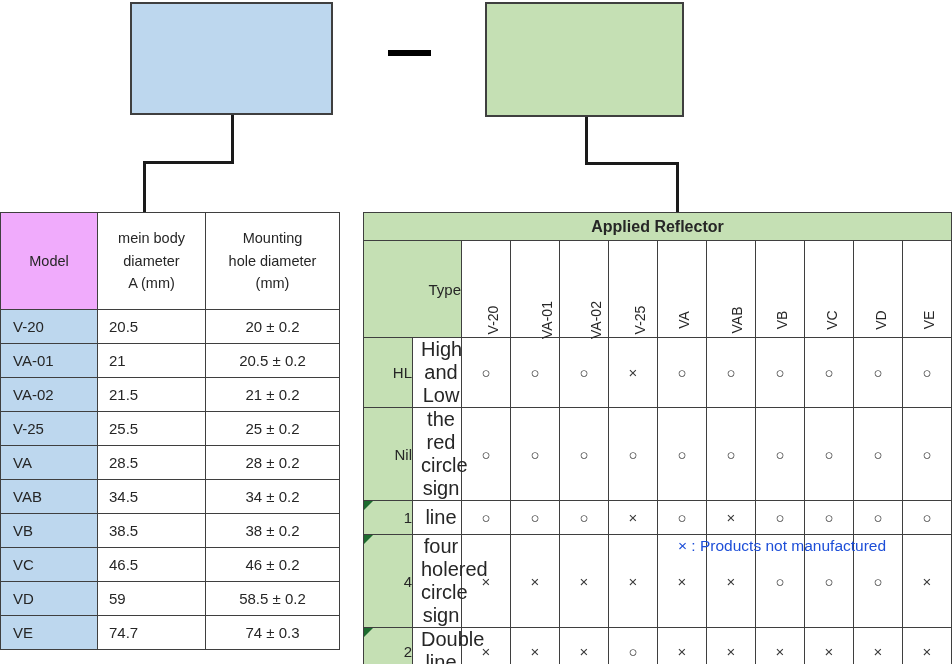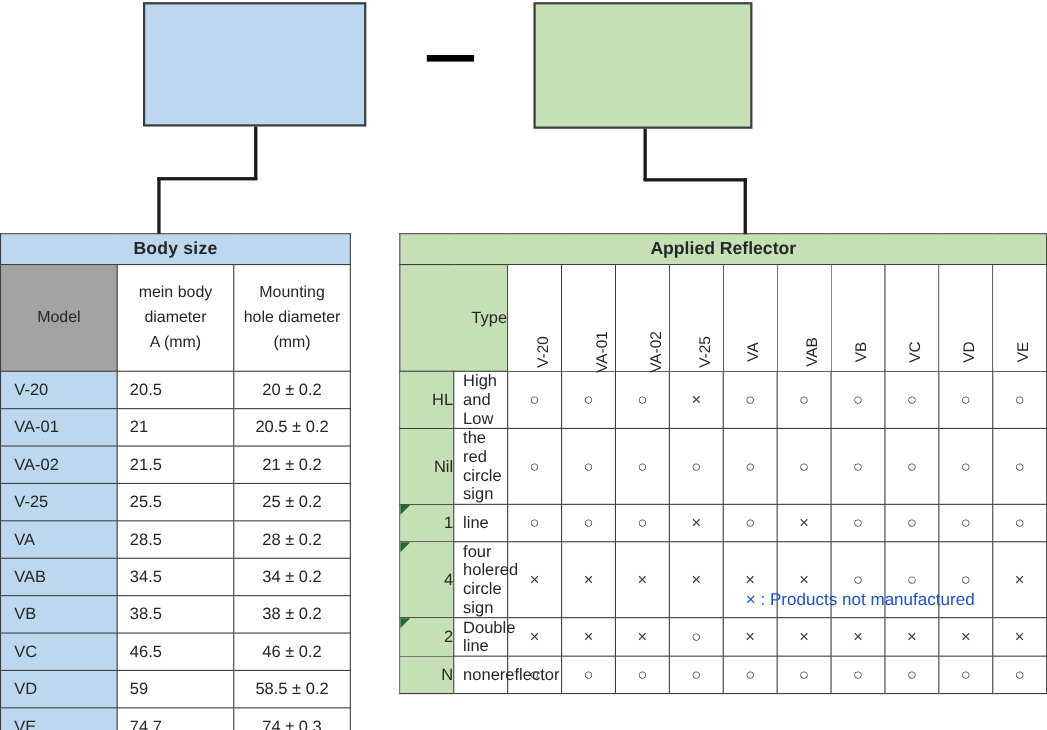--- a/index.html
+++ b/index.html
@@ -98,21 +98,21 @@
     width: 319px;
   }
   #table-body-size .tbl-title {
     background: #bdd7ee;
     font-weight: bold;
     font-size: 16px;
     height: 27px;
     letter-spacing: .2px;
   }
   #table-body-size .col-model {
-    background: #a3a3a3;
+    background: #f0abfc;
     width: 90px;
   }
   #table-body-size .col-a { width: 101px; }
   #table-body-size .col-h { width: 127px; }
   #table-body-size .hdr-cell {
     height: 96px;
     font-size: 14.5px;
     line-height: 1.55;
     padding: 0 3px;
   }
@@ -191,23 +191,23 @@
   }
   #table-reflector td.c-code.flagged::before {
     content: "";
     position: absolute;
     left: 0;
     top: 0;
     border-top: 9px solid #1d6b2f;
     border-right: 9px solid transparent;
   }
   #table-reflector td.c-desc {
-    text-align: left;
+    text-align: center;
     padding-left: 8px;
-    font-size: 15px;
+    font-size: 20px;
   }
   #table-reflector td.c-mark {
     font-size: 15px;
     color: #3a3a3a;
   }
   .mark-circle { font-size: 15px; }
   .mark-cross  { font-size: 13px; }
 
   
   #footnote {
@@ -235,23 +235,20 @@
 <div class="conn conn-v" id="conn-left-v1"></div>
 <div class="conn conn-h" id="conn-left-h1"></div>
 <div class="conn conn-v" id="conn-left-v2"></div>
 
 <div class="conn conn-v" id="conn-right-v1"></div>
 <div class="conn conn-h" id="conn-right-h1"></div>
 <div class="conn conn-v" id="conn-right-v2"></div>
 
 <table id="table-body-size">
   <thead>
-    <tr>
-      <th class="tbl-title" colspan="3">Body size</th>
-    </tr>
     <tr>
       <th class="col-model hdr-cell">Model</th>
       <th class="col-a hdr-cell">
         <div>mein body</div>
         <div>diameter</div>
         <div>A (mm)</div>
       </th>
       <th class="col-h hdr-cell">
         <div>Mounting</div>
         <div>hole diameter</div>

